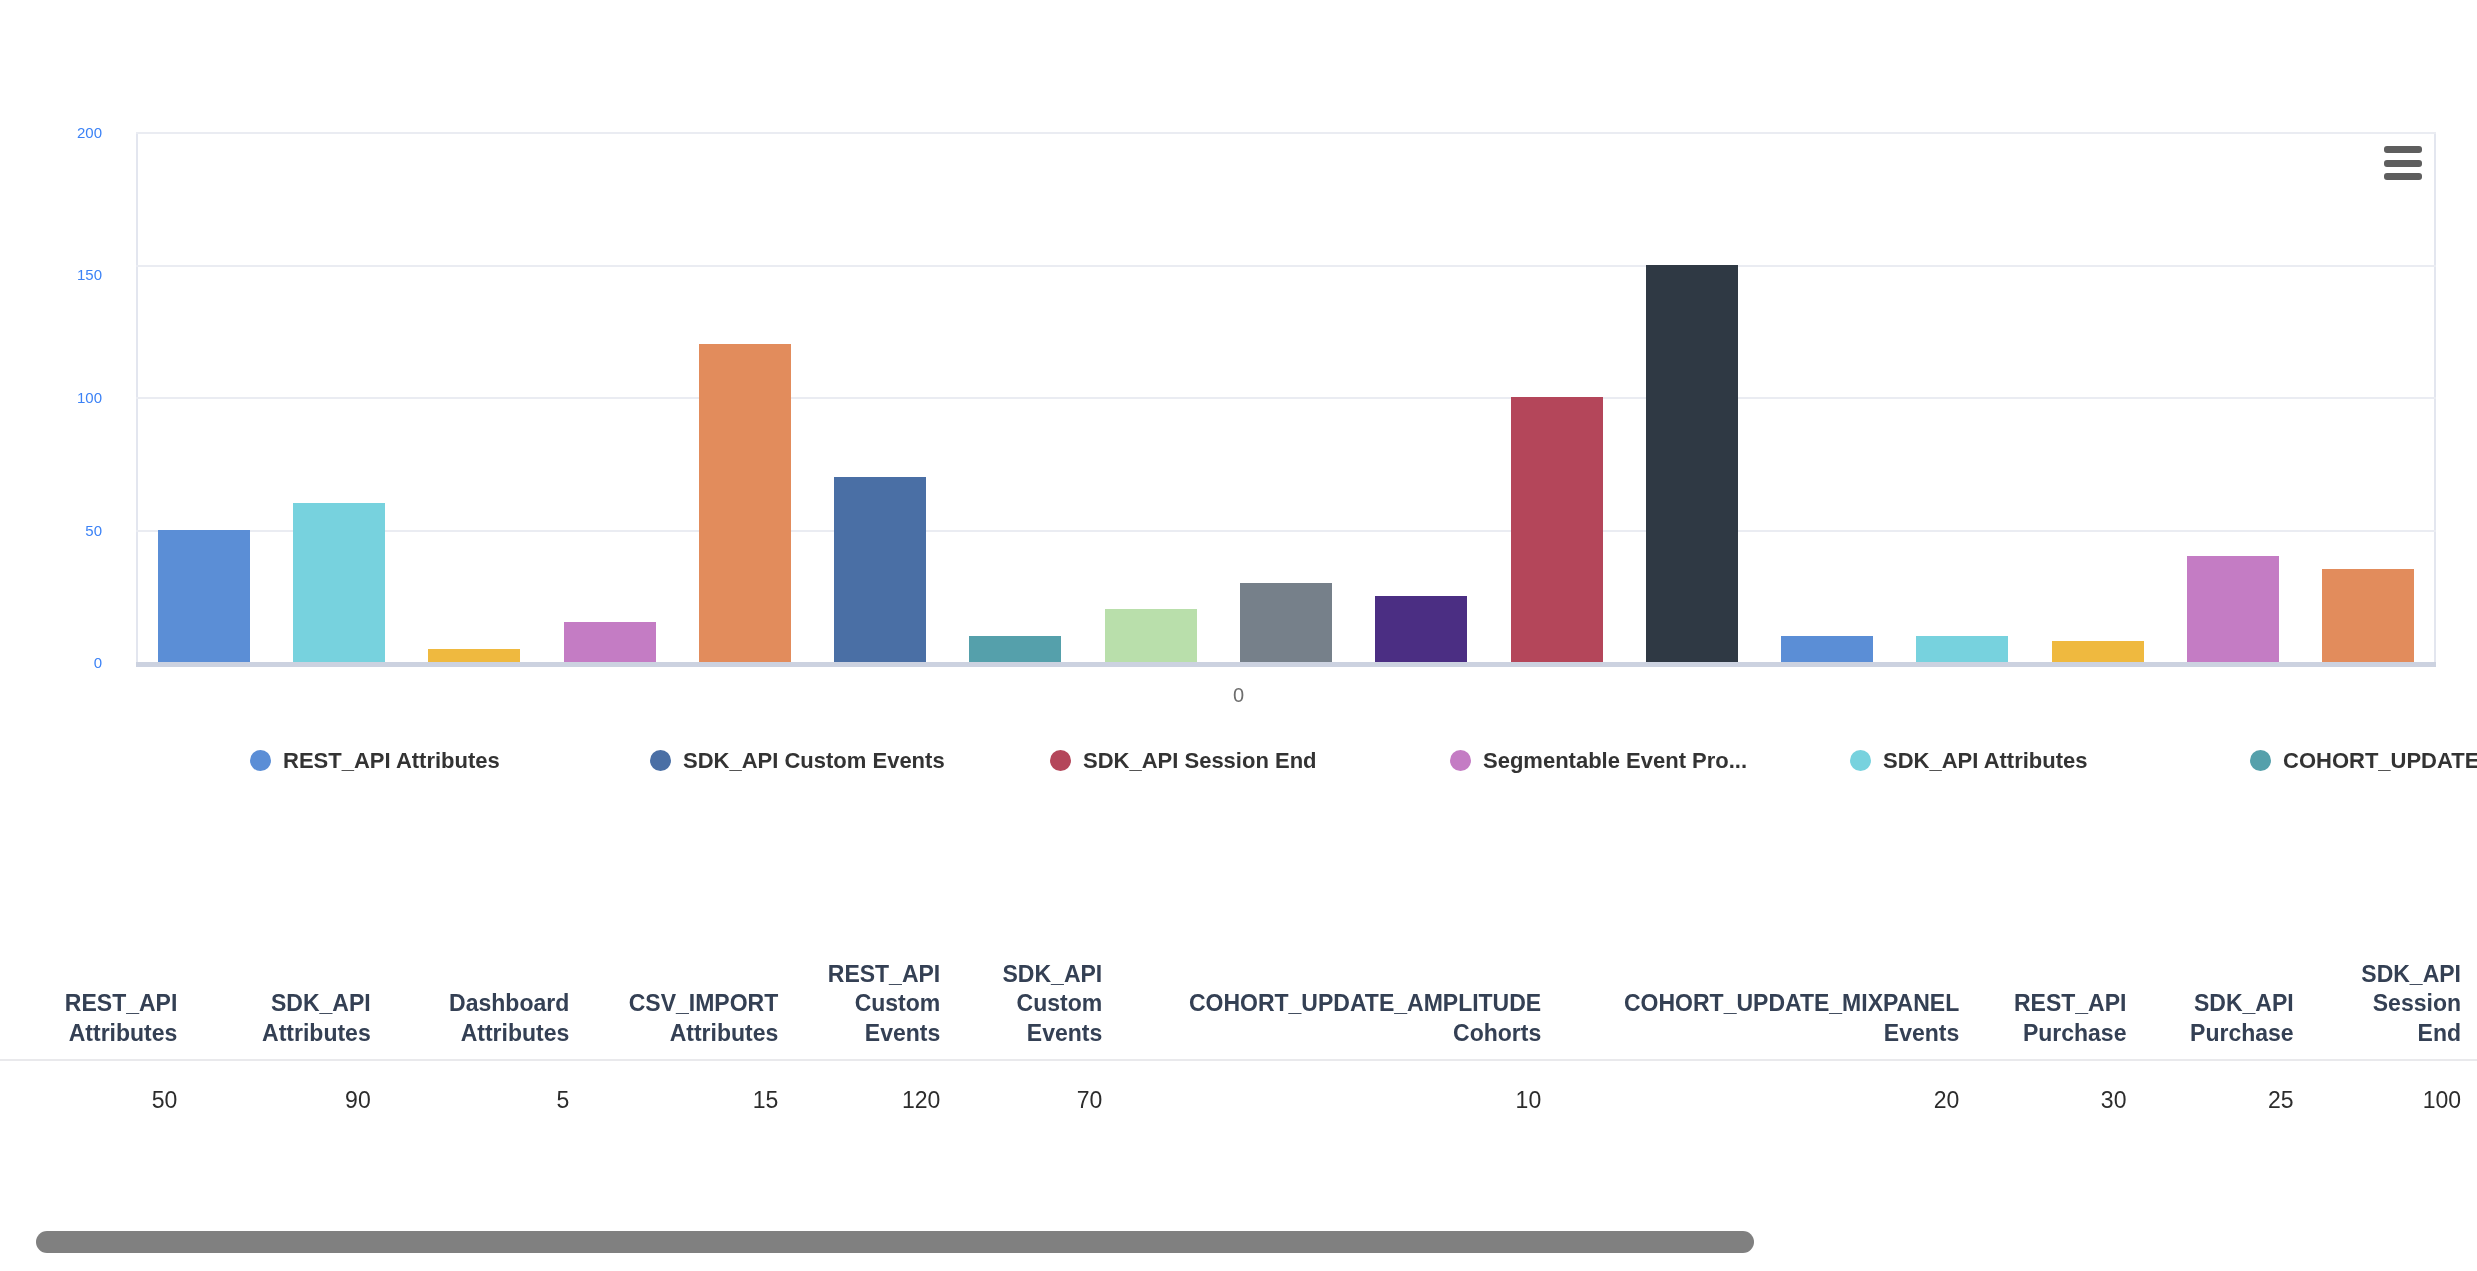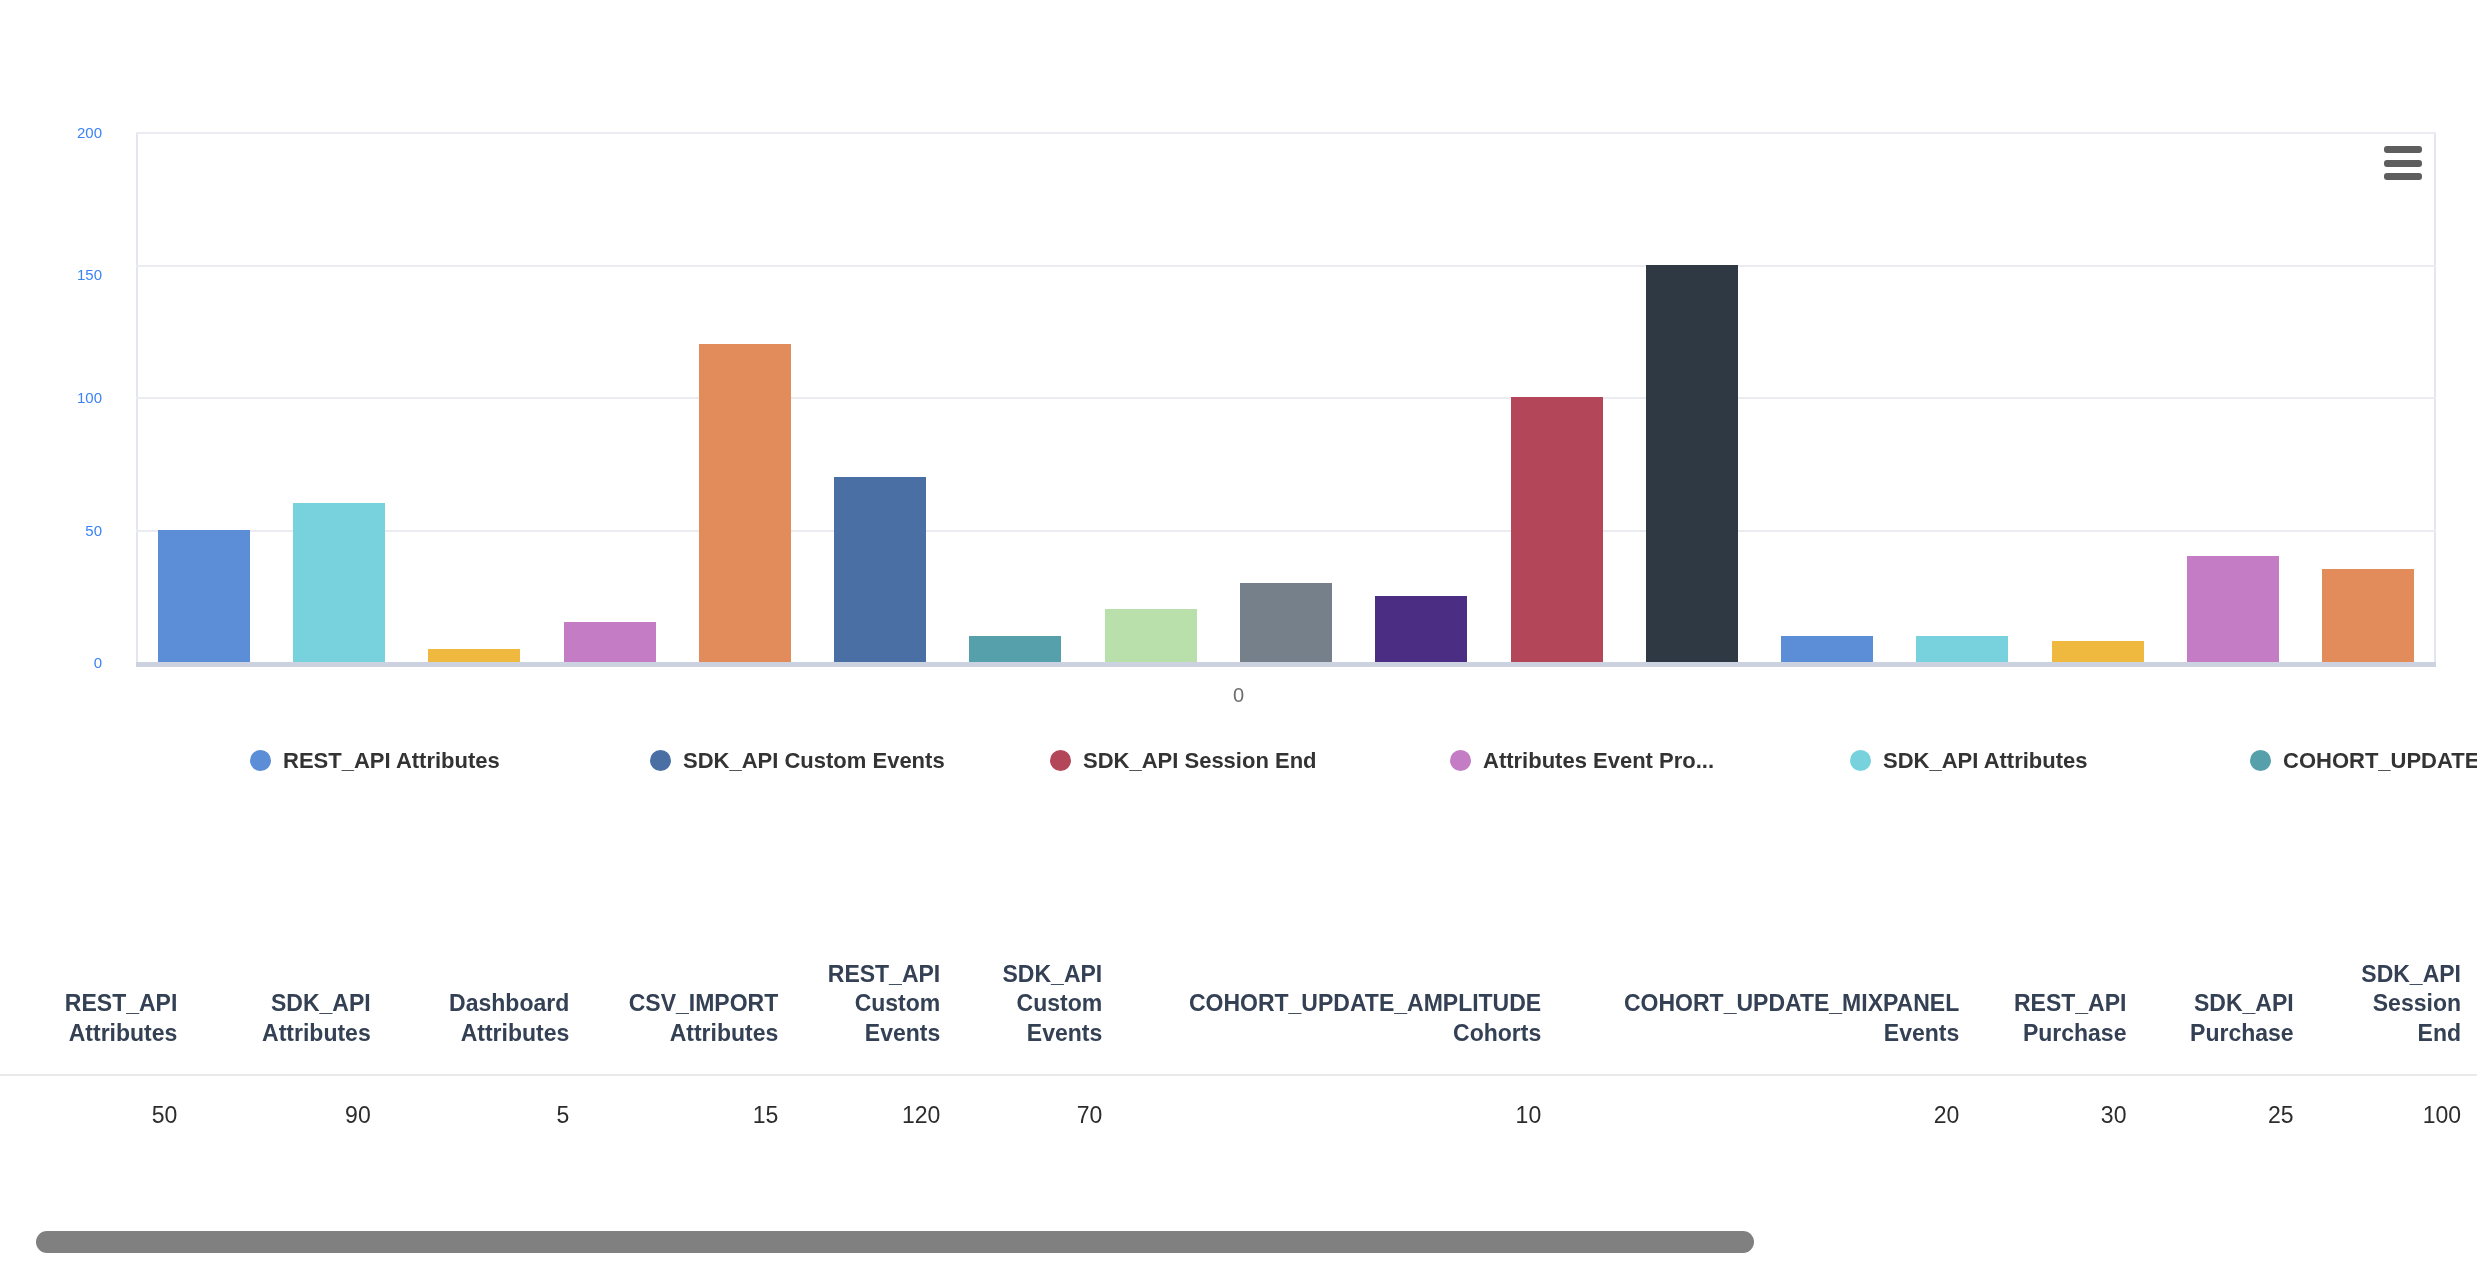--- a/index.html
+++ b/index.html
@@ -166,21 +166,21 @@
     width: 2477px;
     border-collapse: collapse;
     table-layout: fixed;
   }
   table.data-table th {
     font-size: 23px;
     font-weight: 700;
     color: #344054;
     text-align: right;
     vertical-align: bottom;
-    padding: 0 16px 26px 16px;
+    padding: 0 16px 11px 16px;
     line-height: 1.28;
   }
   table.data-table td {
     font-size: 23px;
     font-weight: 400;
     color: #2c2c2c;
     text-align: right;
     padding: 26px 16px 26px 16px;
     border-top: 2px solid #e9e9ec;
     line-height: 1.2;
@@ -266,21 +266,21 @@
       <div class="legend-item">
         <span class="legend-dot" style="background: rgb(74, 111, 165);"></span>
         <span class="legend-label">SDK_API Custom Events</span>
       </div>
       <div class="legend-item">
         <span class="legend-dot" style="background: rgb(180, 70, 90);"></span>
         <span class="legend-label">SDK_API Session End</span>
       </div>
       <div class="legend-item">
         <span class="legend-dot" style="background: rgb(196, 124, 196);"></span>
-        <span class="legend-label">Attributes Event Pro...</span>
+        <span class="legend-label">Segmentable Event Pro...</span>
       </div>
       <div class="legend-item">
         <span class="legend-dot" style="background: rgb(119, 210, 222);"></span>
         <span class="legend-label">SDK_API Attributes</span>
       </div>
       <div class="legend-item">
         <span class="legend-dot" style="background: rgb(85, 160, 171);"></span>
         <span class="legend-label">COHORT_UPDATE_AMP...</span>
       </div>
     </div>

